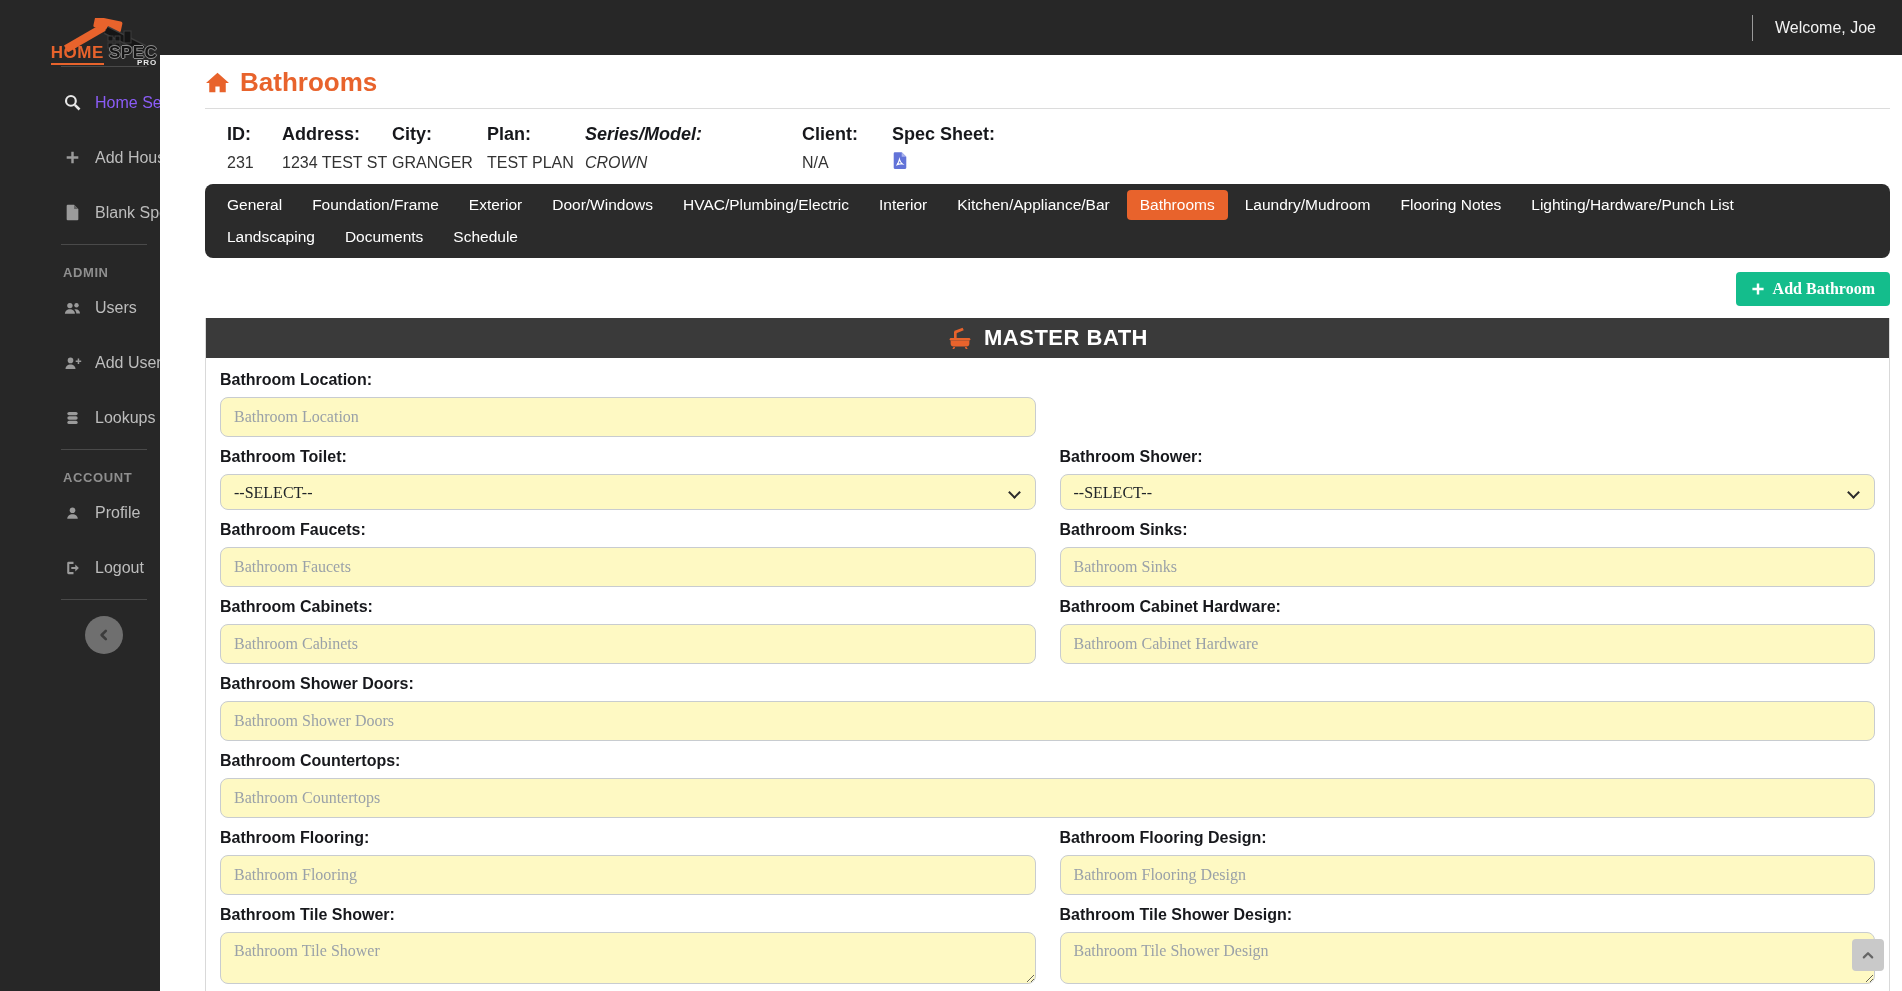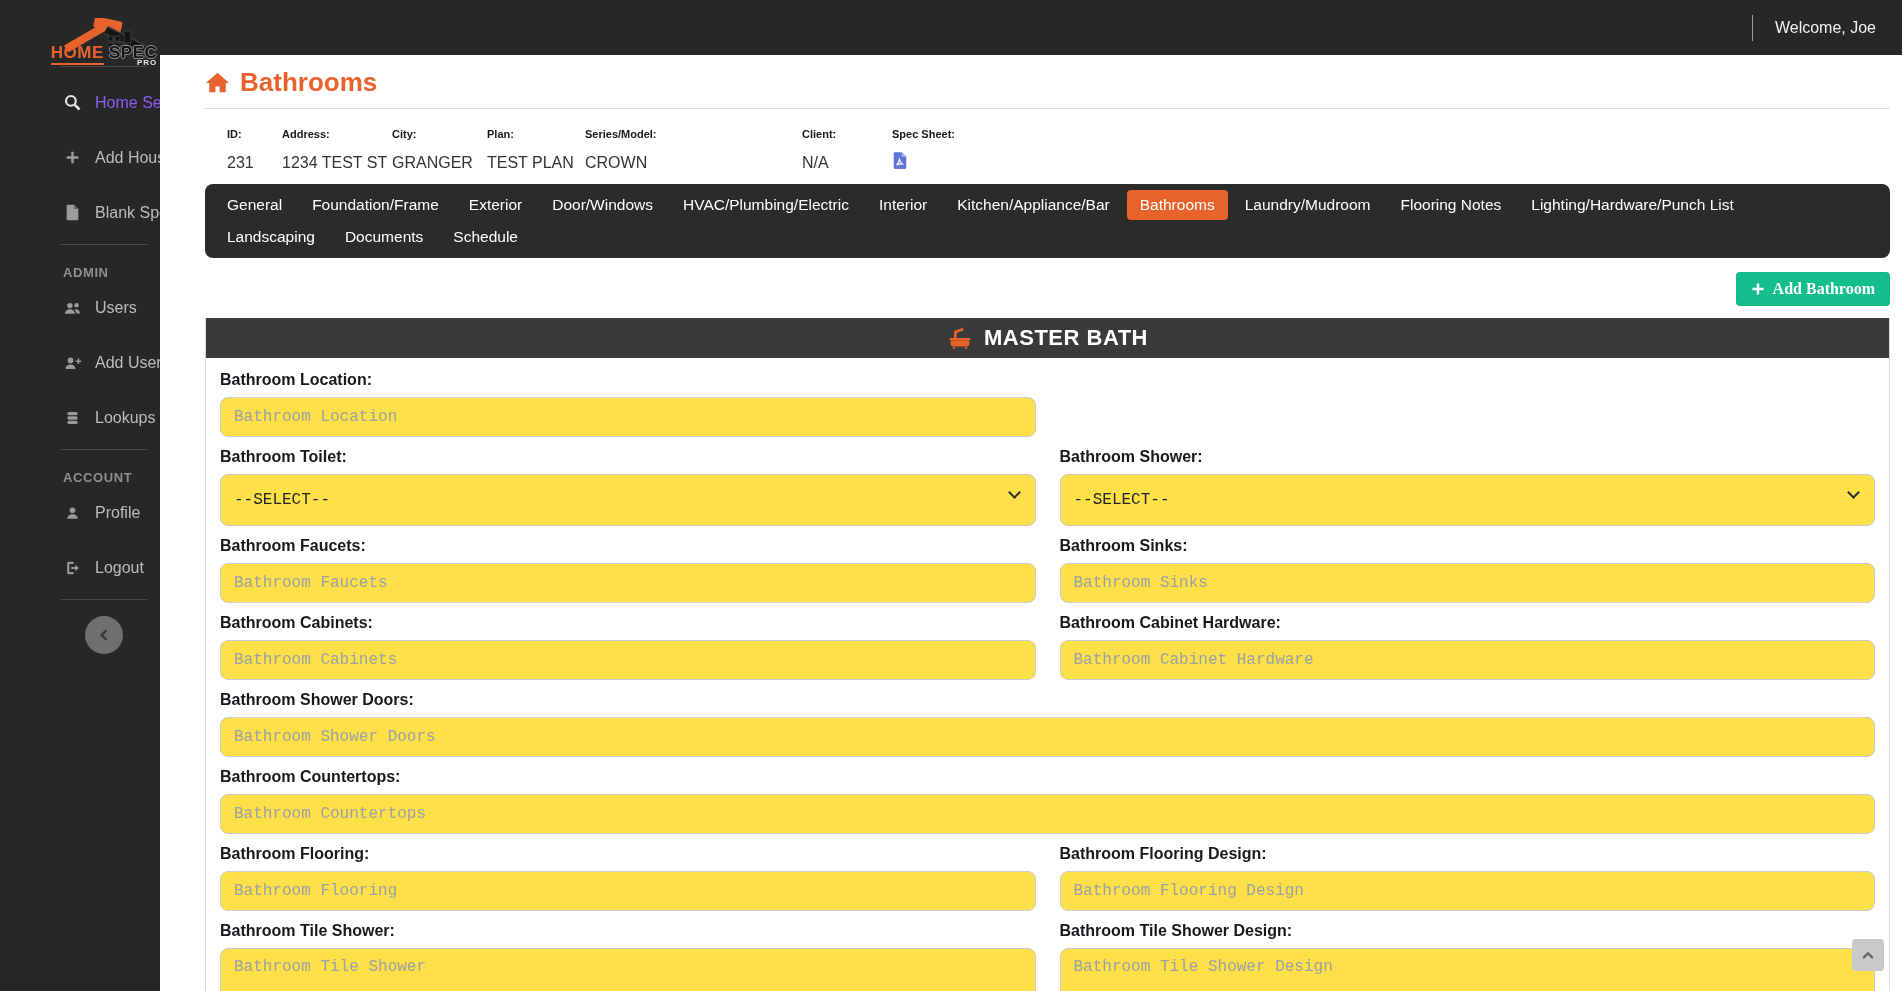--- a/index.html
+++ b/index.html
@@ -34,24 +34,24 @@
 
   .content{flex:1;overflow:hidden;padding:0 12px 0 45px;background:#fff;position:relative;}
 
   .page-header{border-bottom:1px solid #dcdcdc;}
   .page-title{display:flex;align-items:center;gap:10px;margin:12px 0 10px;
               color:#E8632C;font-size:26px;font-weight:800;}
   .page-title .icn{display:flex;}
 
   .info-row{display:flex;margin:16px 0 0 22px;}
   .info-col{display:flex;flex-direction:column;}
-  .info-label{font-size:11px;font-weight:700;color:#17181c;line-height:19px;}
+  .info-label{font-size:18px;font-weight:700;color:#17181c;line-height:19px;}
   .info-value{font-size:16px;color:#333;margin-top:9px;line-height:19px;}
   .w-id{min-width:55px;} .w-addr{min-width:110px;} .w-city{min-width:95px;}
-  .w-plan{min-width:98px;} .w-series{min-width:217px;} .w-client{min-width:90px;}
+  .w-plan{min-width:98px;} .w-series{min-width:217px;font-style:italic;} .w-client{min-width:90px;}
   .pdf-link{margin-top:7px;cursor:pointer;display:inline-flex;width:18px;}
 
   .tab-card{background:#2b2b2b;border-radius:8px;margin-top:12px;padding:5px 7px;
             display:flex;flex-wrap:wrap;align-items:center;}
   .tab{color:#fff;font-size:15.5px;padding:6px 13px;margin:1px 2px;border-radius:4px;
        cursor:pointer;white-space:nowrap;line-height:18px;}
   .tab.active{background:#E8632C;}
   .tab-break{flex-basis:100%;height:0;}
 
   .actions{display:flex;justify-content:flex-end;margin-top:14px;font-family:Liberation Serif, serif;}
@@ -61,27 +61,27 @@
 
   .bath-card{margin-top:12px;border:1px solid #d9d9d9;border-top:none;}
   .bath-header{height:40px;background:#3a3a3a;color:#fff;display:flex;align-items:center;
                justify-content:center;gap:11px;font-size:22px;font-weight:800;letter-spacing:.5px;}
 
   .form{padding:2px 14px 14px;}
   .row{display:flex;gap:24px;}
   .field{flex:1;display:flex;flex-direction:column;min-width:0;}
   .field label{font-size:16px;font-weight:700;color:#17181c;margin:10px 0 8px;line-height:19px;}
   .field input,.field select,.field textarea{
-      width:100%;border:1px solid #c8ccd0;border-radius:8px;background:#fde047;
-      font-family:Liberation Mono, monospace;font-size:16px;color:#212529;outline:none;}
+      width:100%;border:1px solid #c8ccd0;border-radius:8px;background:#fef9c3;
+      font-family:Liberation Serif, serif;font-size:16px;color:#212529;outline:none;}
   .field input{height:40px;padding:0 13px;}
   .field textarea{height:52px;padding:9px 13px;resize:both;}
   .field input::placeholder,.field textarea::placeholder{color:#9aa1a8;opacity:1;}
   .select-wrap{position:relative;}
-  .select-wrap select{height:52px;padding:0 34px 0 13px;appearance:none;-webkit-appearance:none;cursor:pointer;}
+  .select-wrap select{height:36px;padding:0 34px 0 13px;appearance:none;-webkit-appearance:none;cursor:pointer;}
   .select-arrow{position:absolute;right:17px;top:14px;width:9px;height:9px;pointer-events:none;
                 border-right:2px solid #2b2b2b;border-bottom:2px solid #2b2b2b;transform:rotate(45deg);}
 
   .scroll-top{position:absolute;right:18px;bottom:20px;width:32px;height:32px;border:none;
               background:#c9c9c9;border-radius:4px;display:flex;align-items:center;
               justify-content:center;cursor:pointer;}
 </style>
 </head>
 <body>
 

